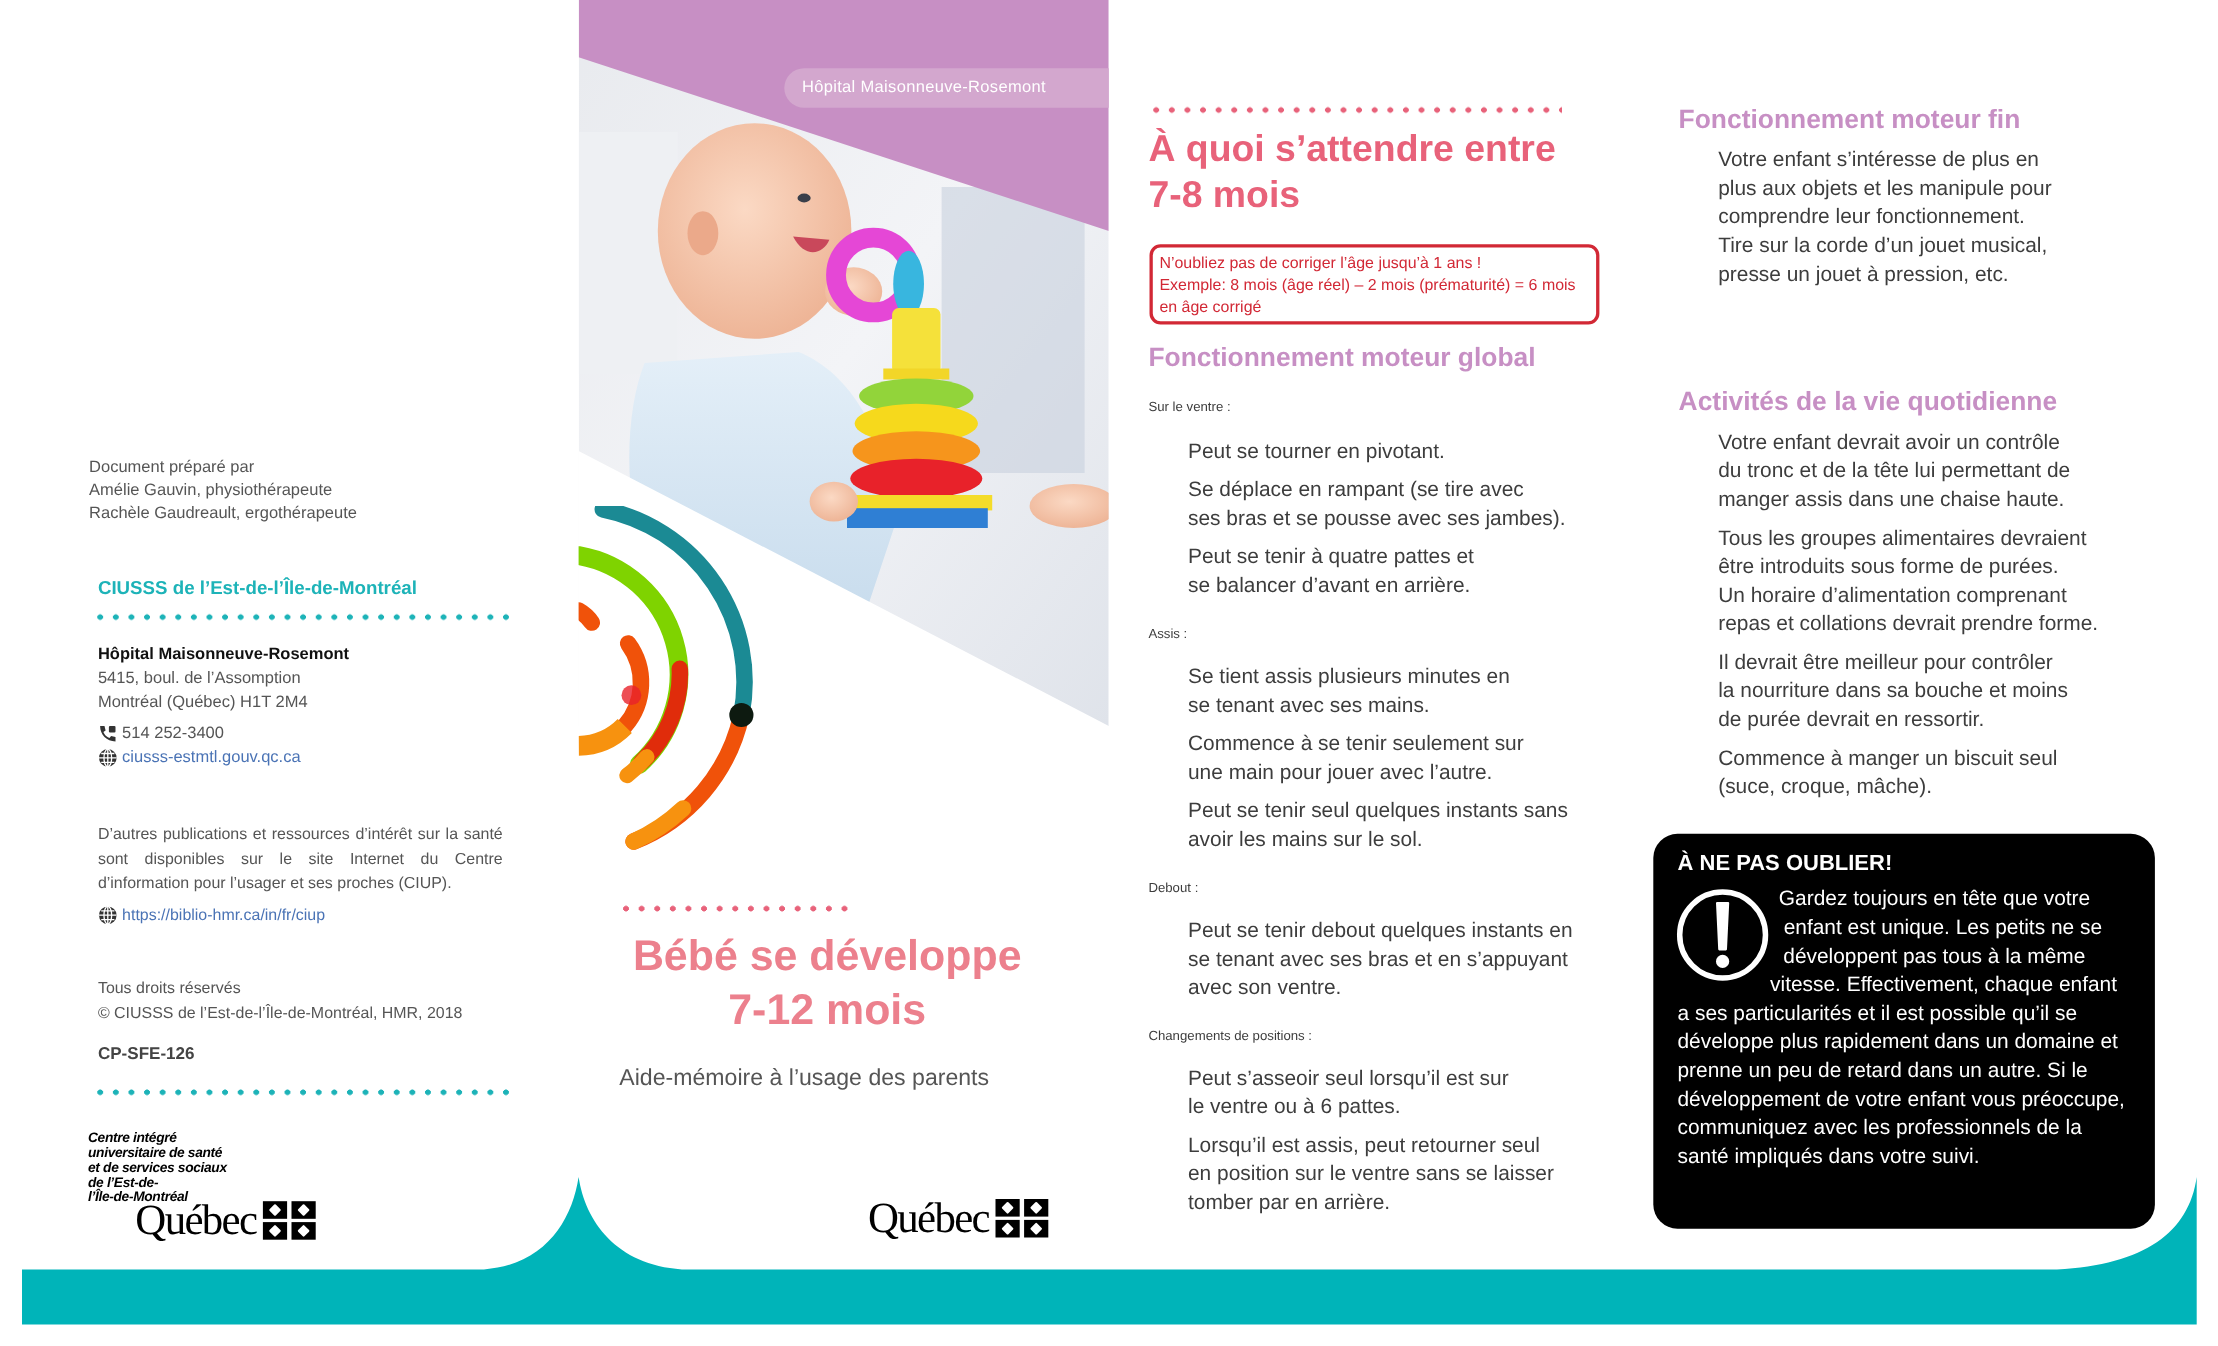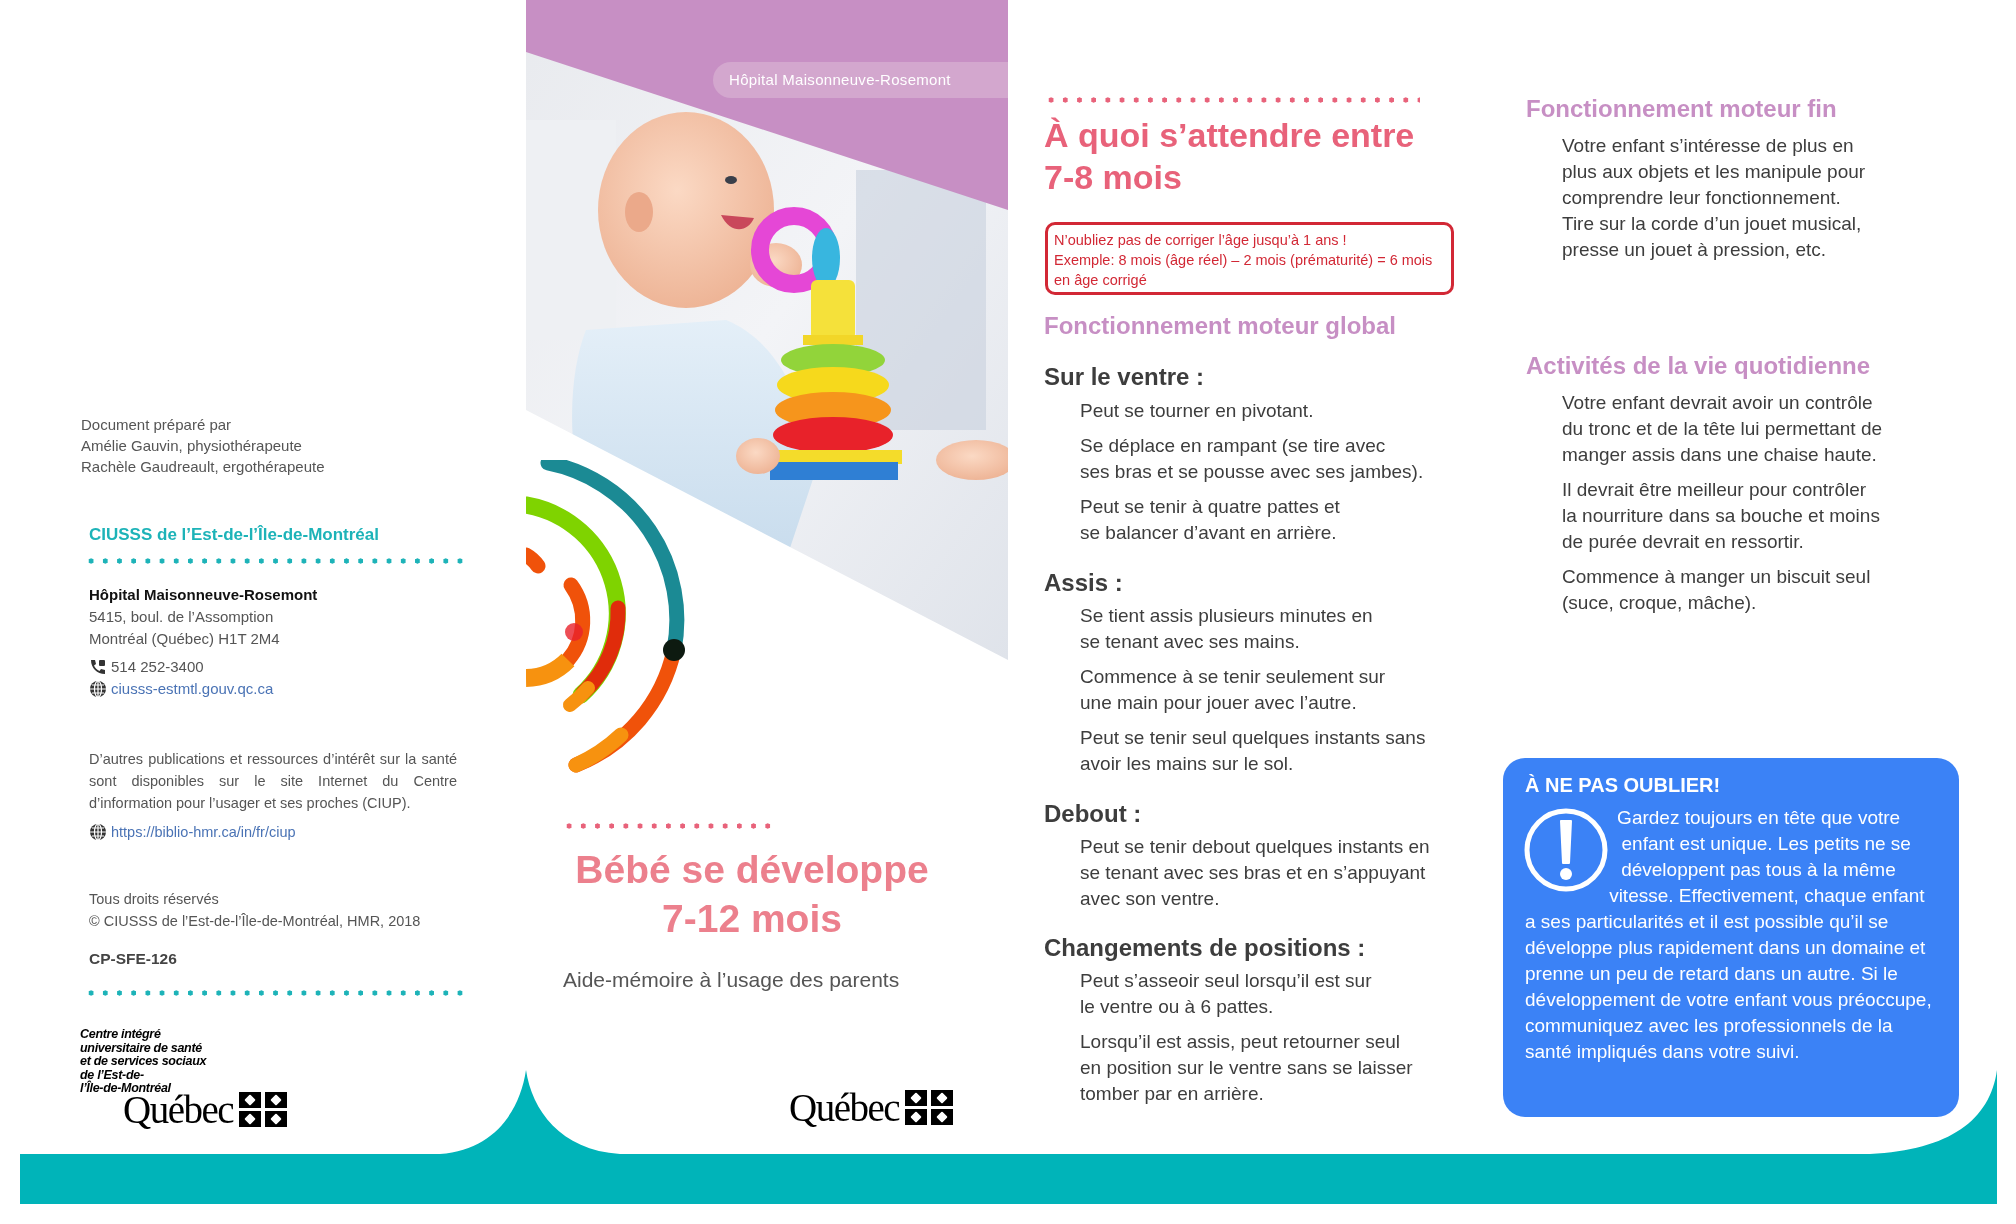--- a/index.html
+++ b/index.html
@@ -37,26 +37,26 @@
   .cover-dots { left: 562px; top: 823px; width: 212px; }
   .cover-title { left: 562px; top: 845px; width: 380px; text-align: center; font-size: 39px; font-weight: bold; color: #ec808d; line-height: 49px; }
   .cover-sub { left: 563px; top: 968px; font-size: 21px; color: #555; white-space: nowrap; }
   .mid-quebec { left: 789px; top: 1088px; }
 
   
   .col2-dots { left: 1044px; top: 97px; width: 376px; }
   .col2-title { left: 1044px; top: 114px; font-size: 34px; font-weight: bold; color: #e8627a; line-height: 42px; white-space: nowrap; }
   .correction-box { left: 1045px; top: 222px; width: 409px; height: 73px; border: 3px solid #d22835; border-radius: 10px; padding: 5px 6px; font-size: 14.5px; line-height: 20px; color: #d22835; }
   .section-h { font-size: 24px; font-weight: bold; color: #c78fc4; white-space: nowrap; }
-  .sub-h { font-size: 24px; font-weight: bold; color: #3d3d3d; white-space: nowrap; }
+  .sub-h { font-size: 12px; font-weight: normal; color: #3d3d3d; white-space: nowrap; }
   .items { font-size: 19px; line-height: 26px; color: #3d3d3d; }
   .items .item { margin-bottom: 9px; white-space: pre-line; }
 
   
-  .reminder { left: 1503px; top: 758px; width: 456px; height: 359px; background: #3b82f6; border-radius: 22px; color: #fff; padding: 16px 22px; }
+  .reminder { left: 1503px; top: 758px; width: 456px; height: 359px; background: #000000; border-radius: 22px; color: #fff; padding: 16px 22px; }
   .reminder-title { font-size: 20px; font-weight: bold; margin-bottom: 8px; }
   .reminder-text { font-size: 19px; line-height: 26px; }
   .reminder-icon { float: left; width: 86px; height: 86px; margin: 2px 14px 4px -2px; shape-outside: circle(50%); }
 
   
   .wave { left: 0; top: 0; width: 2016px; height: 1224px; pointer-events: none; }
 </style>
 </head>
 <body>
 
@@ -260,20 +260,24 @@
 comprendre leur fonctionnement.
 Tire sur la corde d’un jouet musical,
 presse un jouet à pression, etc.</div>
 </div>
 
 <div class="abs section-h" style="left:1526px; top:352px;">Activités de la vie quotidienne</div>
 <div class="abs items" style="left:1562px; top:390px;">
   <div class="item">Votre enfant devrait avoir un contrôle
 du tronc et de la tête lui permettant de
 manger assis dans une chaise haute.</div>
+  <div class="item">Tous les groupes alimentaires devraient
+être introduits sous forme de purées.
+Un horaire d’alimentation comprenant
+repas et collations devrait prendre forme.</div>
   <div class="item">Il devrait être meilleur pour contrôler
 la nourriture dans sa bouche et moins
 de purée devrait en ressortir.</div>
   <div class="item">Commence à manger un biscuit seul
 (suce, croque, mâche).</div>
 </div>
 
 <div class="abs reminder">
   <div class="reminder-title">À NE PAS OUBLIER!</div>
   <div class="reminder-text">

